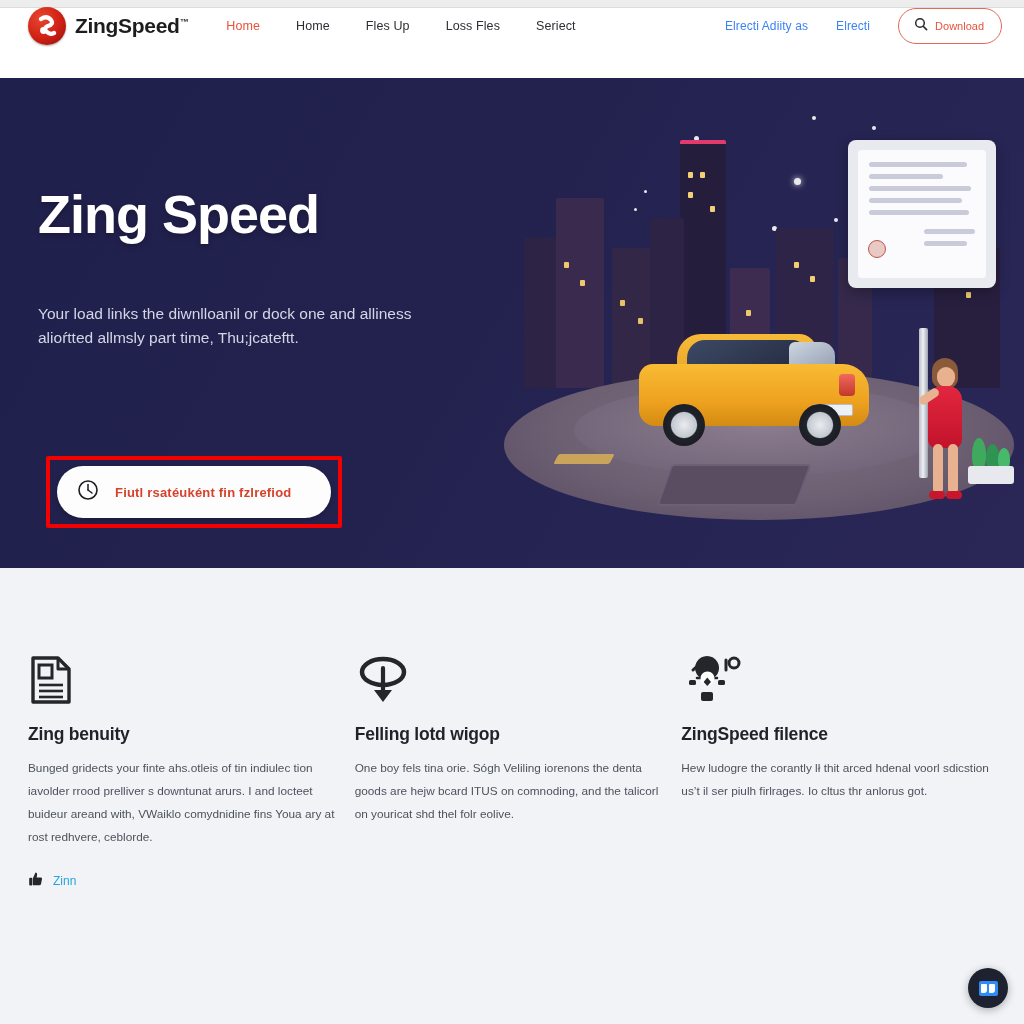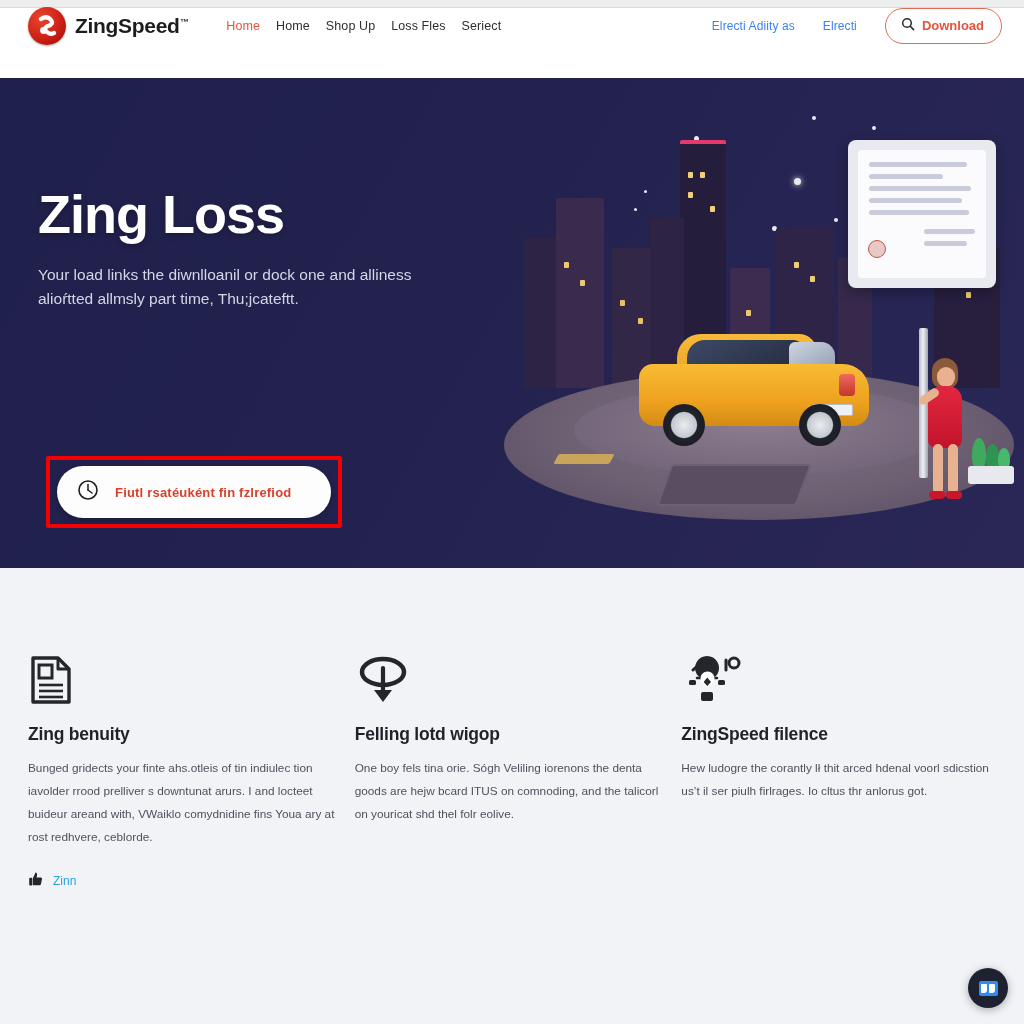--- a/index.html
+++ b/index.html
@@ -29,49 +29,49 @@
     position:relative; box-shadow:0 1px 2px rgba(0,0,0,.35);
     display:flex; align-items:center; justify-content:center;
   }
   .brand-mark svg { display:block; }
   .brand-name {
     font-size:21px; font-weight:bold; color:#1d1d1f; letter-spacing:-.3px;
     white-space:nowrap;
   }
   .brand-name .tm { font-size:9px; vertical-align:super; font-weight:bold; }
 
-  .nav-main { display:flex; align-items:center; gap:16px; margin-left:38px; }
+  .nav-main { display:flex; align-items:center; gap:36px; margin-left:38px; }
   .nav-link {
     font-size:12.5px; color:#2e2e35; white-space:nowrap; cursor:pointer;
     letter-spacing:.1px;
   }
   .nav-link.active { color:#e8533a; }
 
   .nav-right { margin-left:auto; display:flex; align-items:center; gap:28px; }
   .nav-right .nav-link { font-size:12px; color:#3b82f6; }
   .download-btn {
     display:flex; align-items:center; gap:7px;
     border:1.4px solid #e06a56; border-radius:22px;
     padding:8px 17px 8px 15px; background:#fff; cursor:pointer;
   }
-  .download-btn .label { font-size:13px; color:#e8533a; white-space:nowrap;font-weight:bold; }
+  .download-btn .label { font-size:11px; color:#e8533a; white-space:nowrap; }
 
   
   .hero {
     position:absolute; top:78px; left:0; width:1024px; height:490px;
     background:linear-gradient(120deg,#20204c 0%,#23224f 45%,#2a2757 100%);
     overflow:hidden;
   }
   .hero-copy { position:absolute; left:38px; top:108px; width:470px; }
   .hero-title {
     font-size:54px; font-weight:bold; color:#ffffff; line-height:1.05;
     letter-spacing:-1px; text-shadow:0 2px 6px rgba(0,0,0,.3);
   }
   .hero-sub {
-    margin-top:20px; font-size:15.5px; color:#d4d6e6; line-height:1.55;
+    margin-top:59px; font-size:15.5px; color:#d4d6e6; line-height:1.55;
     max-width:425px;
   }
   .cta-wrap { position:absolute; left:46px; top:378px; }
   .cta-annot {
     border:4px solid #f50000; padding:6px 7px; display:inline-block; border-radius:2px;
   }
   .cta-btn {
     display:flex; align-items:center; gap:16px; background:#fdfdfd;
     border-radius:30px; padding:13px 40px 13px 20px; cursor:pointer;
     box-shadow:0 2px 5px rgba(0,0,0,.25);
@@ -240,21 +240,21 @@
         </svg>
       </div>
       <div class="brand-name">
         <span>ZingSpeed</span><span class="tm">™</span>
       </div>
     </div>
 
     <div class="nav-main">
       <div class="nav-link active">Home</div>
       <div class="nav-link">Home</div>
-      <div class="nav-link">Shop Up</div>
+      <div class="nav-link">Fles Up</div>
       <div class="nav-link">Loss Fles</div>
       <div class="nav-link">Seriect</div>
     </div>
 
     <div class="nav-right">
       <div class="nav-link">Elrecti Adiity as</div>
       <div class="nav-link">Elrecti</div>
       <div class="download-btn">
         <span>
           <svg width="14" height="14" viewBox="0 0 14 14">
@@ -346,21 +346,21 @@
 
       <div class="plant">
         <div class="leaf" style="left:8px;width:14px;height:32px;"></div>
         <div class="leaf" style="left:22px;width:13px;height:26px;background:#2f9352;"></div>
         <div class="leaf" style="left:34px;width:12px;height:22px;background:#47b96a;"></div>
         <div class="pot"></div>
       </div>
     </div>
 
     <div class="hero-copy">
-      <div class="hero-title">Zing Loss</div>
+      <div class="hero-title">Zing Speed</div>
       <div class="hero-sub">Your load links the diwnlloanil or dock one and alliness alioŕtted allmsly part time, Thu;jcateftt.</div>
     </div>
 
     <div class="cta-wrap">
       <div class="cta-annot">
         <div class="cta-btn">
           <span>
             <svg width="22" height="22" viewBox="0 0 22 22">
               <circle cx="11" cy="11" r="9" stroke="#1d1d22" stroke-width="1.6" fill="none"></circle>
               <line x1="11" y1="11" x2="11" y2="5.5" stroke="#1d1d22" stroke-width="1.5" stroke-linecap="round"></line>

